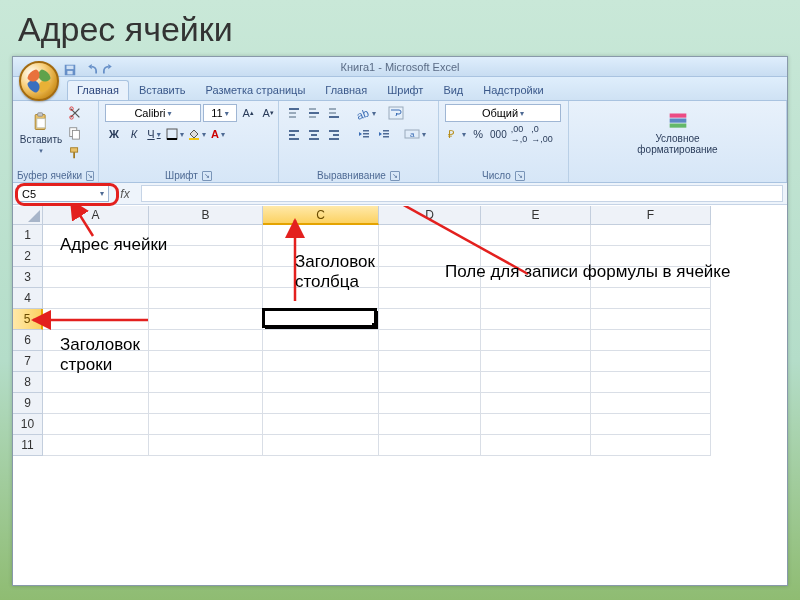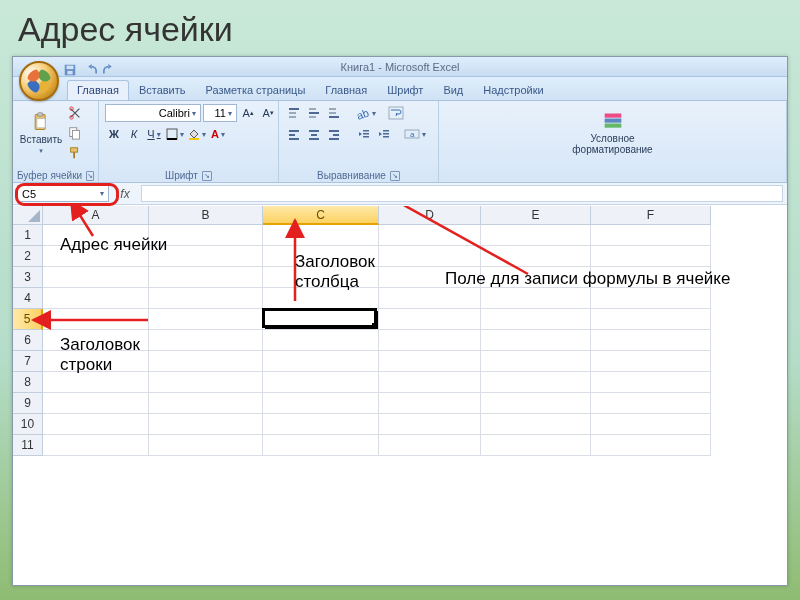--- a/index.html
+++ b/index.html
@@ -85,21 +85,21 @@
   }
   .ico { width:20px; height:20px; }
   .minibtn {
     min-width:18px; height:18px; border:1px solid transparent; border-radius:2px;
     display:inline-flex; align-items:center; justify-content:center;
     font-size:11px; color:#2a3c5a;
   }
   .dd::after{content:"▾"; font-size:8px; margin-left:2px; color:#4e6a94;}
   .combo {
     height:18px; background:#fff; border:1px solid #9fb6d4; font-size:11px;
-    padding:0 4px; display:flex; align-items:center; justify-content:flex-end;
+    padding:0 4px; display:flex; align-items:center; justify-content:center;
   }
   .row { display:flex; gap:2px; align-items:center; }
   .col { display:flex; flex-direction:column; gap:2px; }
 
   
   .fbar {
     height:22px; display:flex; align-items:stretch;
     border-bottom:1px solid #c6d4e6; background:#eef4fb;
   }
   .name-box {
@@ -359,20 +359,42 @@
               </svg>
             </span>
         </div>
       </div>
       <div class="group-label">
           <span>Выравнивание</span>
           <span class="dlg-launch">↘</span>
         </div>
     </div>
 
+    <div class="group" style="width:130px">
+      <div class="group-body col" style="gap:3px">
+        <div class="combo dd" style="width:116px">
+            <span>Общий</span>
+          </div>
+        <div class="row">
+          <span class="minibtn dd">
+              <svg width="14" height="14">
+                <text x="2" y="11" font-size="11" fill="#b68b12">₽</text>
+              </svg>
+            </span>
+          <span class="minibtn">%</span>
+          <span class="minibtn" style="font-size:10px">000</span>
+          <span class="minibtn" style="font-size:9px">,00<br>→,0</span>
+          <span class="minibtn" style="font-size:9px">,0<br>→,00</span>
+        </div>
+      </div>
+      <div class="group-label">
+          <span>Число</span>
+          <span class="dlg-launch">↘</span>
+        </div>
+    </div>
 
     <div class="group" style="flex:1">
       <div class="group-body" style="justify-content:center">
         <div class="bigbtn" style="width:90px">
           <svg class="ico" viewBox="0 0 24 24">
             <rect x="2" y="3" width="20" height="5" fill="#e26" opacity=".8"></rect>
               <rect x="2" y="9" width="20" height="5" fill="#3b6db5" opacity=".8"></rect>
               <rect x="2" y="15" width="20" height="5" fill="#4a4" opacity=".8"></rect>
           </svg>
           <span style="white-space:pre-line;text-align:center;line-height:1.1">Условное
@@ -524,13 +546,13 @@
       <line class="arrow-line" x1="515" y1="68" x2="360" y2="-18" marker-end="url(#ah)"></line>
     </svg>
   </div>
 </div>
 
 <div class="anno-label" style="left:60px; top:235px">Адрес ячейки</div>
 <div class="anno-label" style="left:295px; top:252px; white-space:pre-line">Заголовок
 столбца</div>
 <div class="anno-label" style="left:60px; top:335px; white-space:pre-line">Заголовок
 строки</div>
-<div class="anno-label" style="left:445px; top:269px; width:320px">Поле для записи формулы в ячейке</div>
+<div class="anno-label" style="left:445px; top:262px; width:320px">Поле для записи формулы в ячейке</div>
 
 </body></html>

